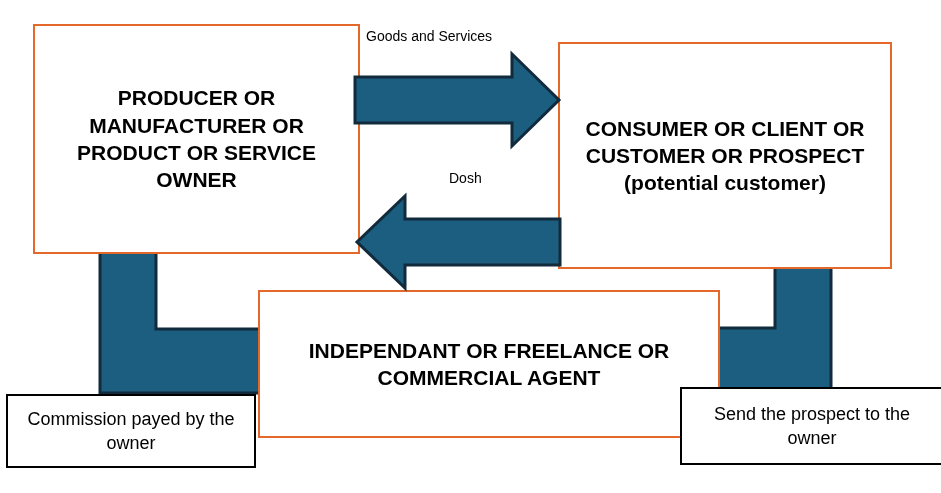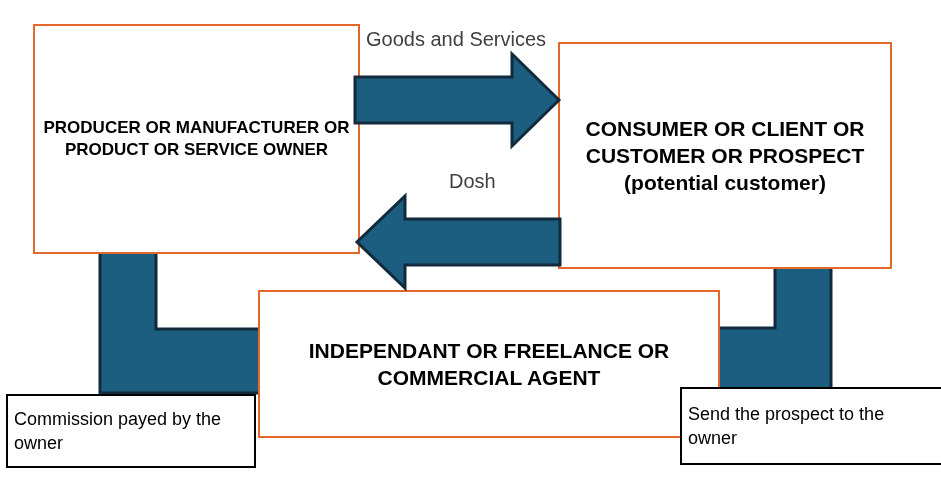--- a/index.html
+++ b/index.html
@@ -29,41 +29,42 @@
   }
   .node-box .node-label {
     font-weight: bold;
     color: #000000;
     line-height: 1.30;
     padding: 0 8px;
   }
   #producer-box {
     left: 33px; top: 24px; width: 327px; height: 230px;
   }
-  #producer-box .node-label { font-size: 17px; }
+  #producer-box .node-label { font-size: 21px; }
 
   #consumer-box {
     left: 558px; top: 24px; width: 334px; height: 227px; margin-top: 18px;
   }
   #consumer-box .node-label { font-size: 21px; }
 
   #agent-box {
     left: 258px; top: 290px; width: 462px; height: 148px;
   }
   #agent-box .node-label { font-size: 21px; }
 
   
   .caption-box {
     position: absolute;
     box-sizing: border-box;
     border: 2px solid #000000;
     background: #ffffff;
     display: flex;
     align-items: center;
     justify-content: center;
+    text-align: center;
     z-index: 7;
   }
   .caption-box .caption-label {
     font-size: 18px;
     color: #000000;
     line-height: 1.35;
     padding: 0 6px;
   }
   #commission-caption {
     left: 6px; top: 394px; width: 250px; height: 74px;
@@ -86,22 +87,22 @@
     position: absolute;
     z-index: 4;
     overflow: visible;
   }
   #left-connector-svg  { left: 100px; top: 250px; }
   #right-connector-svg { left: 671px; top: 248px; }
 
   
   .arrow-label {
     position: absolute;
-    font-size: 20px;
-    color: #404040;
+    font-size: 14px;
+    color: #000000;
     background: transparent;
     white-space: nowrap;
     z-index: 8;
   }
   #goods-label { left: 366px; top: 28px; }
   #dosh-label  { left: 434px; top: 170px; margin-left: 15px; }
 </style>
 </head>
 <body>
 

